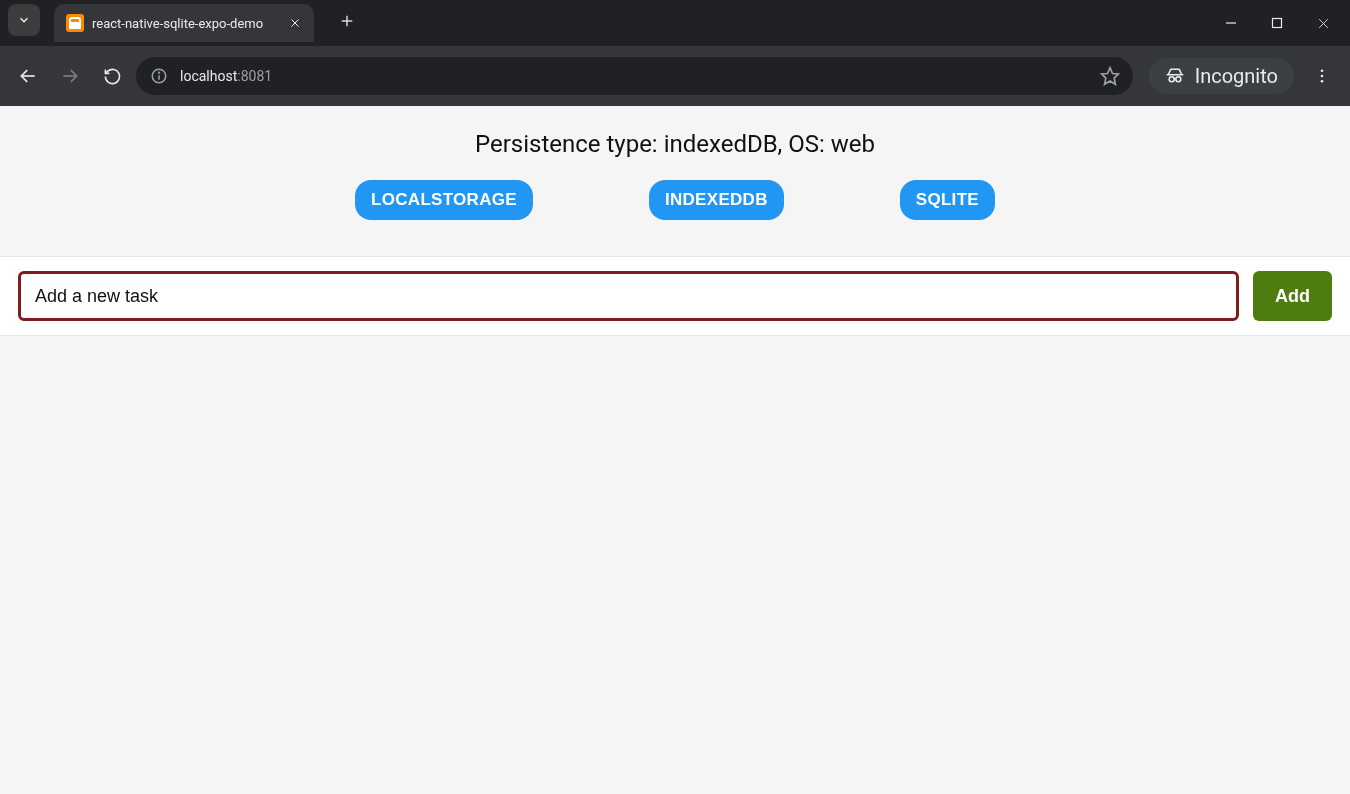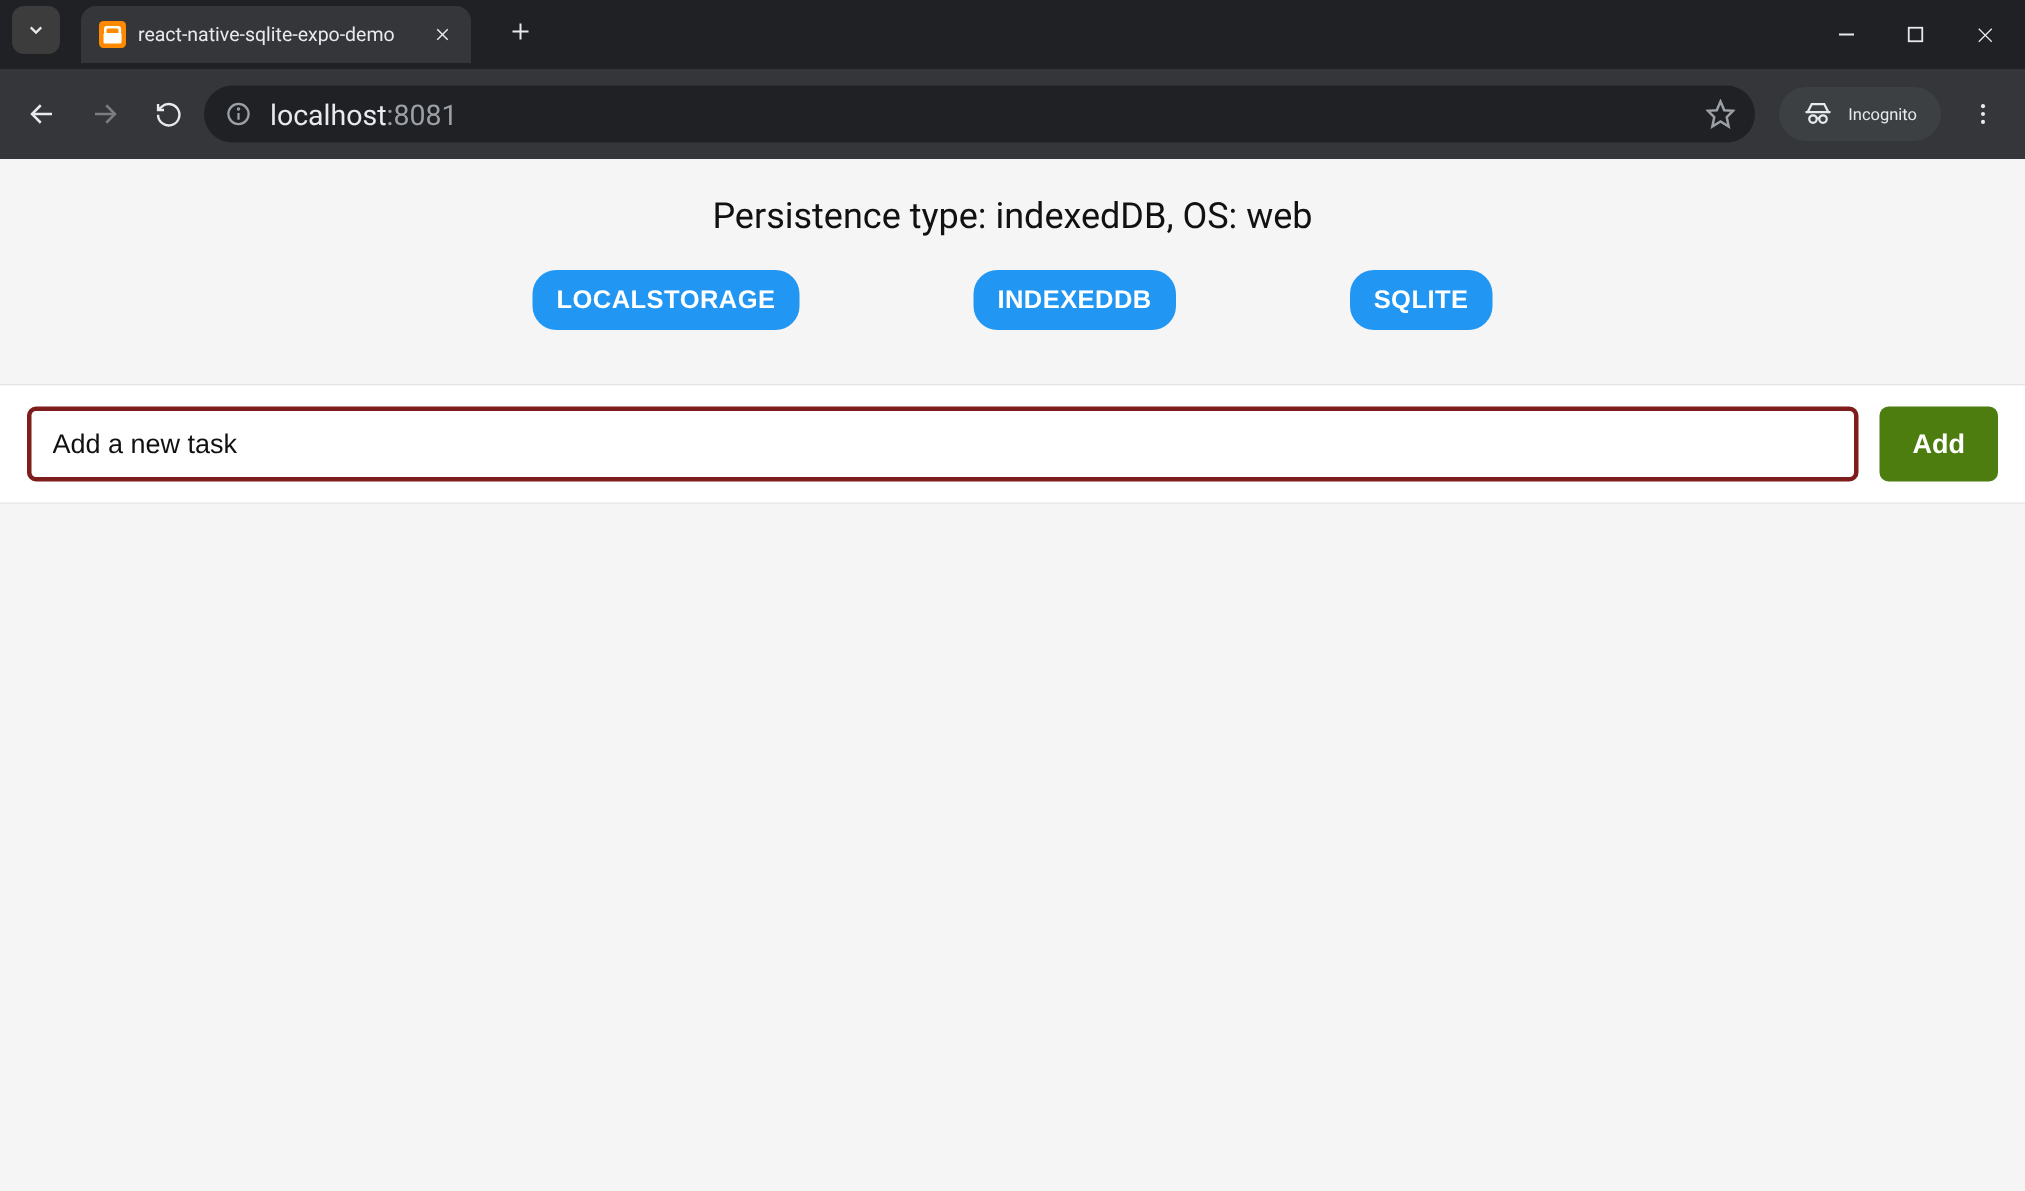--- a/index.html
+++ b/index.html
@@ -19,26 +19,26 @@
   .tab-close { width:18px; height:18px; display:flex; align-items:center; justify-content:center; border-radius:50%; }
   .newtab-btn { width:30px; height:30px; display:flex; align-items:center; justify-content:center; margin-left:10px; margin-bottom:4px; color:#e8eaed; }
   .window-controls { position:absolute; right:4px; top:0; height:46px; display:flex; align-items:center; }
   .win-btn { width:46px; height:40px; display:flex; align-items:center; justify-content:center; color:#e8eaed; }
 
   .toolbar { height:60px; background:#35363a; display:flex; align-items:center; padding:0 10px; gap:6px; }
   .nav-btn { width:36px; height:36px; border-radius:50%; display:flex; align-items:center; justify-content:center; color:#9aa0a6; }
   .nav-btn.enabled { color:#e8eaed; }
   .omnibox { flex:1; height:38px; background:#202124; border-radius:20px; display:flex; align-items:center; padding:0 12px; gap:10px; color:#e8eaed; }
   .omnibox .info { width:22px; height:22px; border-radius:50%; display:flex; align-items:center; justify-content:center; color:#9aa0a6; border:1px solid transparent; }
-  .omnibox .url { font-size:19px; display:flex; align-items:baseline; gap:0; }
+  .omnibox .url { font-size:14px; display:flex; align-items:baseline; gap:0; }
   .omnibox .url .host { color:#e8eaed; }
   .omnibox .url .port { color:#9aa0a6;text-align:right; }
   .omnibox .spacer { flex:1; }
   .omnibox .star { color:#9aa0a6; width:22px; height:22px; display:flex; align-items:center; justify-content:center; }
-  .incognito-pill { height:36px; background:#3c4043; border-radius:18px; display:flex; align-items:center; gap:10px; padding:0 16px; color:#e8eaed; font-size:11px; margin-left:10px; }
+  .incognito-pill { height:36px; background:#3c4043; border-radius:18px; display:flex; align-items:center; gap:10px; padding:0 16px; color:#e8eaed; font-size:20px; margin-left:10px; }
   .kebab { width:36px; height:36px; display:flex; align-items:center; justify-content:center; color:#e8eaed; margin-left:4px; }
 
   
   .page { background:#f5f5f5; height:calc(794px - 106px); }
   .header-section { text-align:center; padding:24px 0 16px; }
   .header-title { font-size:24px; color:#111; font-weight:400; }
   .btn-row { display:flex; justify-content:center; gap:116px; margin-top:22px; padding-bottom:20px;}
   .blue-btn { background:#2296f3; color:#fff; font-weight:700; font-size:17px; padding:10px 16px; border:none; border-radius:16px; letter-spacing:0.3px; }
   .divider { height:1px; background:#e4e4e4; width:100%; }
   .task-section { background:#fff; padding:14px 18px; border-bottom:1px solid #e8e8e8; display:flex; gap:14px; align-items:stretch; }

